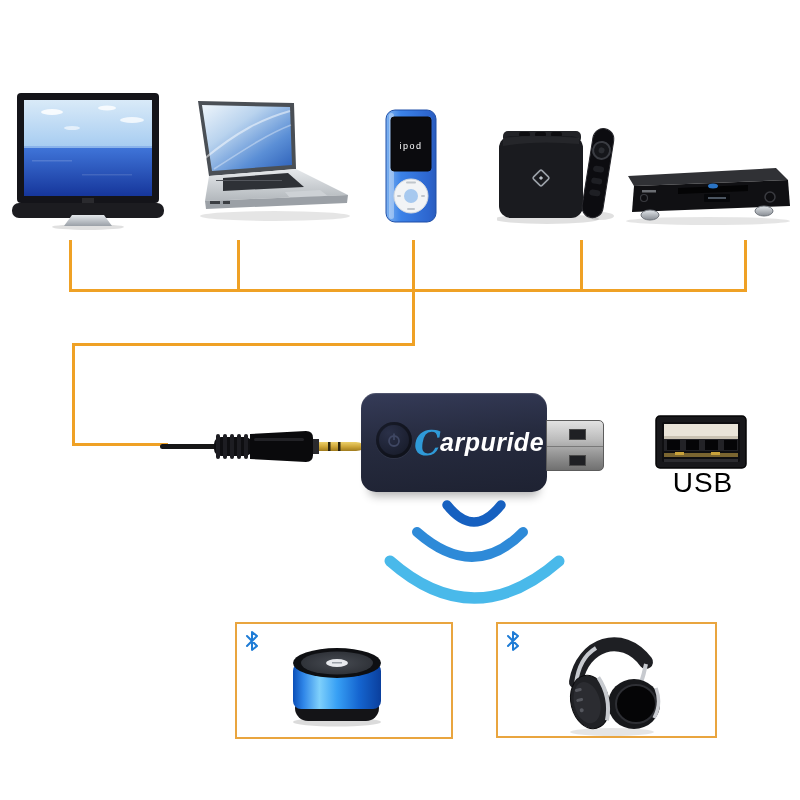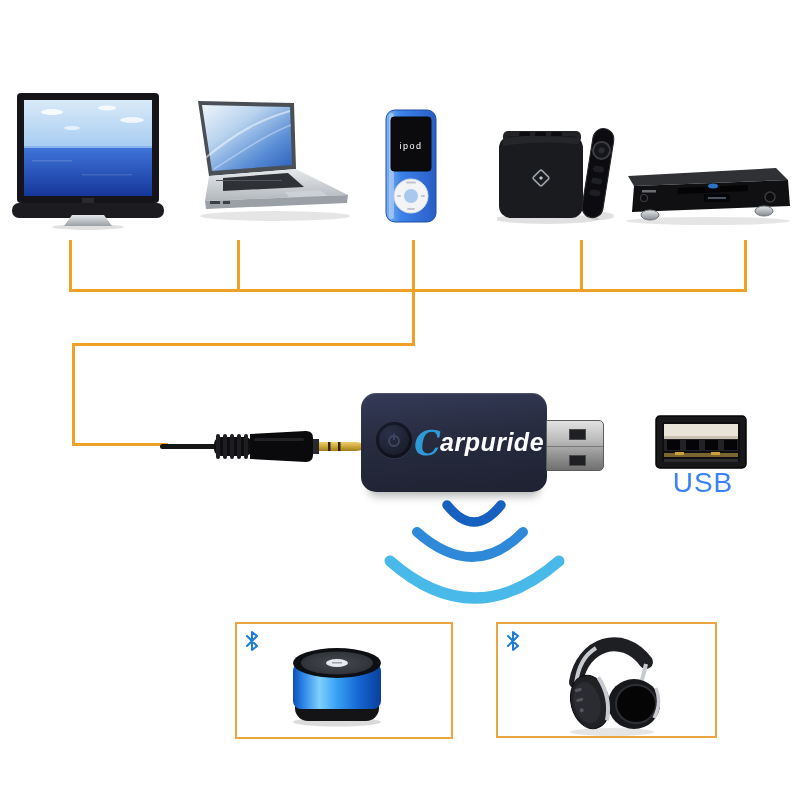--- a/index.html
+++ b/index.html
@@ -21,21 +21,21 @@
   .brand-rest{font-family:"Liberation Sans",sans-serif;font-style:italic;font-weight:bold;
     font-size:25px;color:#ffffff;letter-spacing:.5px;}
   
   #usb-male{position:absolute;left:546px;top:420px;width:56px;height:49px;
     background:linear-gradient(180deg,#e2e2e2,#bababa 40%,#8d8d8d 75%,#707070);
     border:1px solid #5c5c5c;border-radius:0 5px 5px 0;}
   #usb-male:before{content:"";position:absolute;left:0;right:0;top:50%;height:1px;background:rgba(80,80,80,.55);}
   .usb-hole{position:absolute;left:22px;width:15px;height:9px;background:#1f2024;border:1px solid #4a4a4a;}
   
   #usb-label{position:absolute;left:648px;top:467px;width:110px;text-align:center;
-    font-size:28px;color:#3b82f6;letter-spacing:1px;}
+    font-size:28px;color:#000000;letter-spacing:1px;}
   
   .rx-box{position:absolute;border:2px solid #e9a53f;background:#ffffff;}
   #box-speaker{left:235px;top:622px;width:214px;height:113px;}
   #box-headphones{left:496px;top:622px;width:217px;height:112px;}
   .bt-icon{position:absolute;left:7px;top:6px;}
 </style>
 </head>
 <body>
 
 <div id="canvas">

